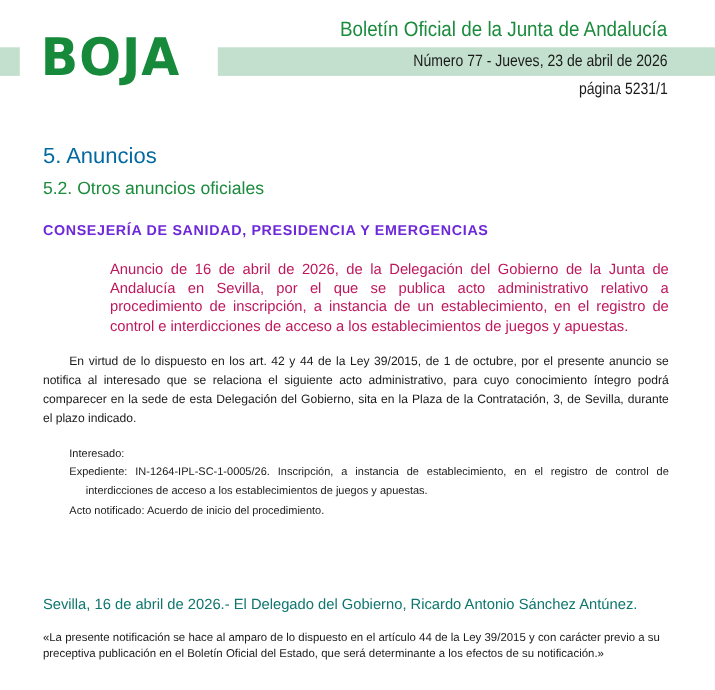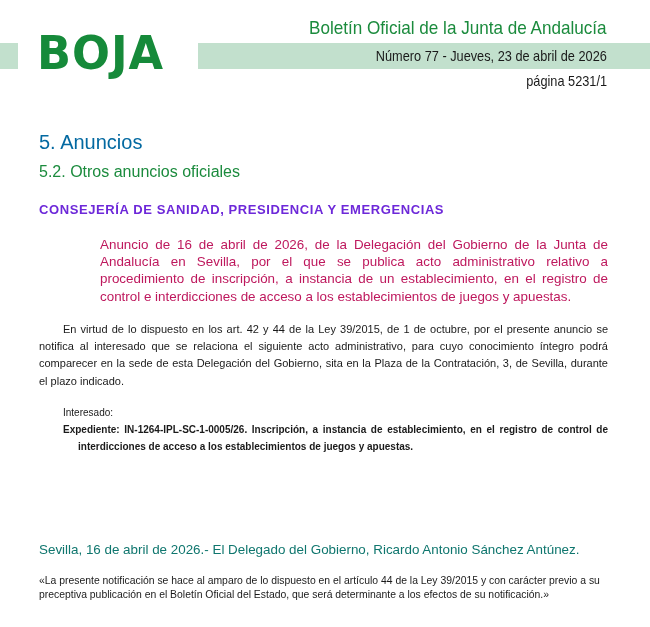--- a/index.html
+++ b/index.html
@@ -11,21 +11,21 @@
   .hdr-title { position: absolute; right: 43px; top: 17px; font-family: "Liberation Sans Narrow", "Liberation Sans", sans-serif; font-size: 19px; color: #1b8b3d; white-space: nowrap; transform: scaleX(0.9); transform-origin: right top; }
   .hdr-num { position: absolute; right: 43px; top: 47px; font-size: 15px; color: #1a1a1a; white-space: nowrap; transform: scaleX(0.85); transform-origin: right top; }
   .hdr-page { position: absolute; right: 43px; top: 72px; font-size: 15px; color: #1a1a1a; white-space: nowrap; transform: scaleX(0.85); transform-origin: right top; }
   .sec1 { position: absolute; left: 39px; top: 131px; font-size: 20px; color: #0369a1; }
   .sec2 { position: absolute; left: 39px; top: 163px; font-size: 16px; color: #1b8b3d; }
   .org { position: absolute; left: 39px; top: 202px; font-size: 13px; font-weight: bold; color: #6d28d9; letter-spacing: 0.6px; white-space: nowrap; }
   .summary { position: absolute; left: 100px; top: 236px; width: 508px; font-size: 13.4px; line-height: 17.2px; text-align: justify; color: #be185d; }
   .body-para { position: absolute; left: 39px; top: 321px; width: 569px; font-size: 11px; line-height: 17.2px; text-align: justify; text-indent: 24px; color: #1a1a1a; }
   .details { position: absolute; left: 63px; top: 404px; width: 545px; font-size: 10px; line-height: 17.2px; color: #1a1a1a; }
   .details .line { display: block; }
-  .details .hang { display: block; text-align: justify; padding-left: 15px; text-indent: -15px; font-weight: bold; }
+  .details .hang { display: block; text-align: justify; padding-left: 15px; text-indent: -15px; }
   .signature { position: absolute; left: 39px; top: 542px; font-size: 13.4px; white-space: nowrap; color: #0f766e; }
   .footnote { position: absolute; left: 39px; top: 574px; width: 572px; font-size: 10.4px; line-height: 13.5px; color: #1a1a1a; }
 </style>
 </head>
 <body>
 
 <div class="band band-left"></div>
 <div class="band band-right"></div>
 
 <div class="logo">BOJA</div>
@@ -37,17 +37,18 @@
 <div class="sec2">5.2. Otros anuncios oficiales</div>
 <div class="org">CONSEJERÍA DE SANIDAD, PRESIDENCIA Y EMERGENCIAS</div>
 
 <div class="summary">Anuncio de 16 de abril de 2026, de la Delegación del Gobierno de la Junta de Andalucía en Sevilla, por el que se publica acto administrativo relativo a procedimiento de inscripción, a instancia de un establecimiento, en el registro de control e interdicciones de acceso a los establecimientos de juegos y apuestas.</div>
 
 <div class="body-para">En virtud de lo dispuesto en los art. 42 y 44 de la Ley 39/2015, de 1 de octubre, por el presente anuncio se notifica al interesado que se relaciona el siguiente acto administrativo, para cuyo conocimiento íntegro podrá comparecer en la sede de esta Delegación del Gobierno, sita en la Plaza de la Contratación, 3, de Sevilla, durante el plazo indicado.</div>
 
 <div class="details">
   <span class="line">Interesado:</span>
   <span class="hang">Expediente: IN-1264-IPL-SC-1-0005/26. Inscripción, a instancia de establecimiento, en el registro de control de interdicciones de acceso a los establecimientos de juegos y apuestas.</span>
+  <span class="line">Acto notificado: Acuerdo de inicio del procedimiento.</span>
 </div>
 
 <div class="signature">Sevilla, 16 de abril de 2026.- El Delegado del Gobierno, Ricardo Antonio Sánchez Antúnez.</div>
 
 <div class="footnote">«La presente notificación se hace al amparo de lo dispuesto en el artículo 44 de la Ley 39/2015 y con carácter previo a su preceptiva publicación en el Boletín Oficial del Estado, que será determinante a los efectos de su notificación.»</div>
 
 </body></html>

